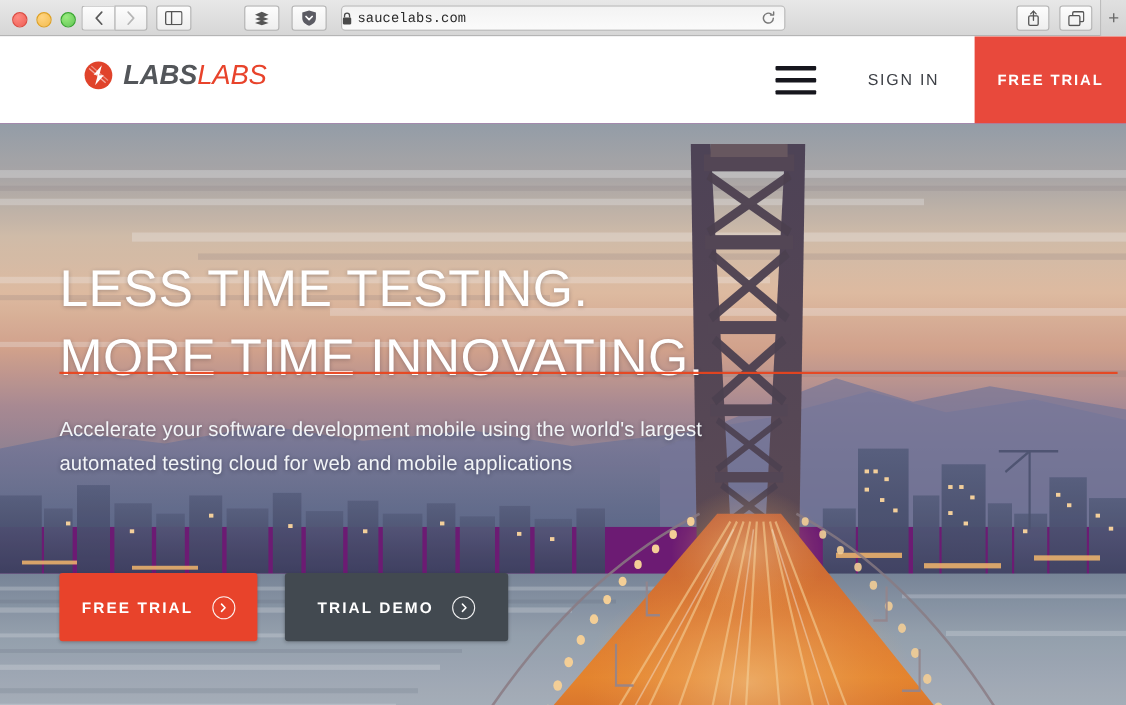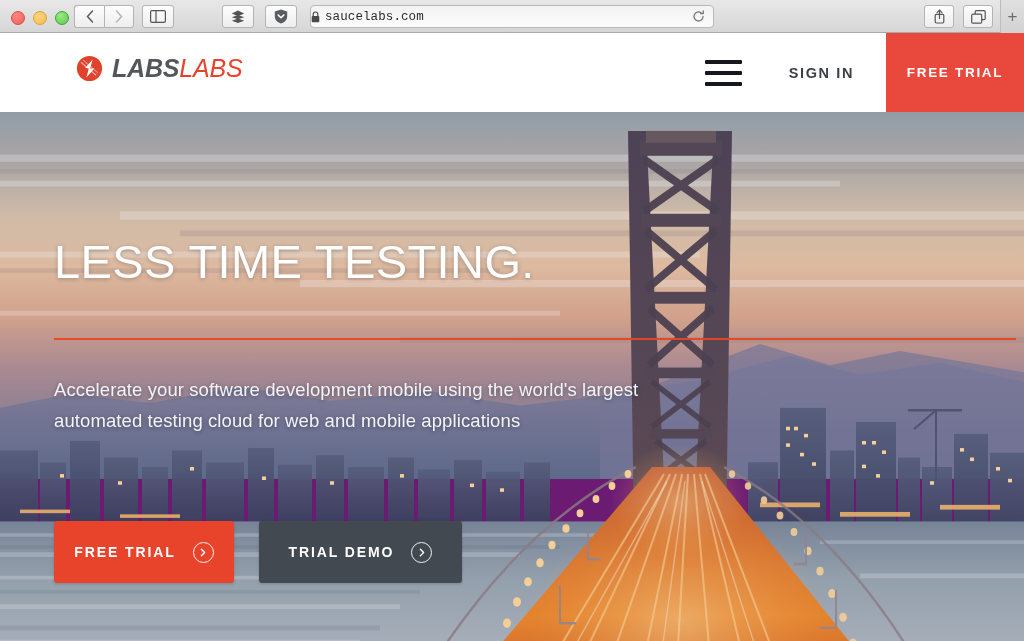--- a/index.html
+++ b/index.html
@@ -182,21 +182,21 @@
     background: #16161d;
     border-radius: 1px;
   }
   .signin {
     display: flex;
     align-items: center;
     justify-content: center;
     padding: 0 32px;
     color: #3c3f45;
     font-size: 14.5px;
-    font-weight: bold;
+    font-weight: normal;
     letter-spacing: 1.6px;
     cursor: pointer;
     white-space: nowrap;
   }
   .free-trial-nav {
     width: 138px;
     background: #e8493c;
     display: flex;
     align-items: center;
     justify-content: center;
@@ -658,20 +658,21 @@
             <path d="M836 404 L836 436 L820 436"></path>
           </g>
 
           <rect x="0" y="0" width="1024" height="480" fill="#2b3550" opacity="0.06"></rect>
         </svg>
       </div>
 
       <div class="hero-content">
         <h1 class="headline">
           <span class="l1">LESS TIME TESTING.</span>
+          <span class="l2">MORE TIME INNOVATING.</span>
         </h1>
 
         <div class="hero-rule"></div>
 
         <p class="subhead">
           <span>Accelerate your software development mobile using the world's</span>
           <span>largest automated testing cloud for web and mobile applications</span>
         </p>
 
         <div class="cta-row">

